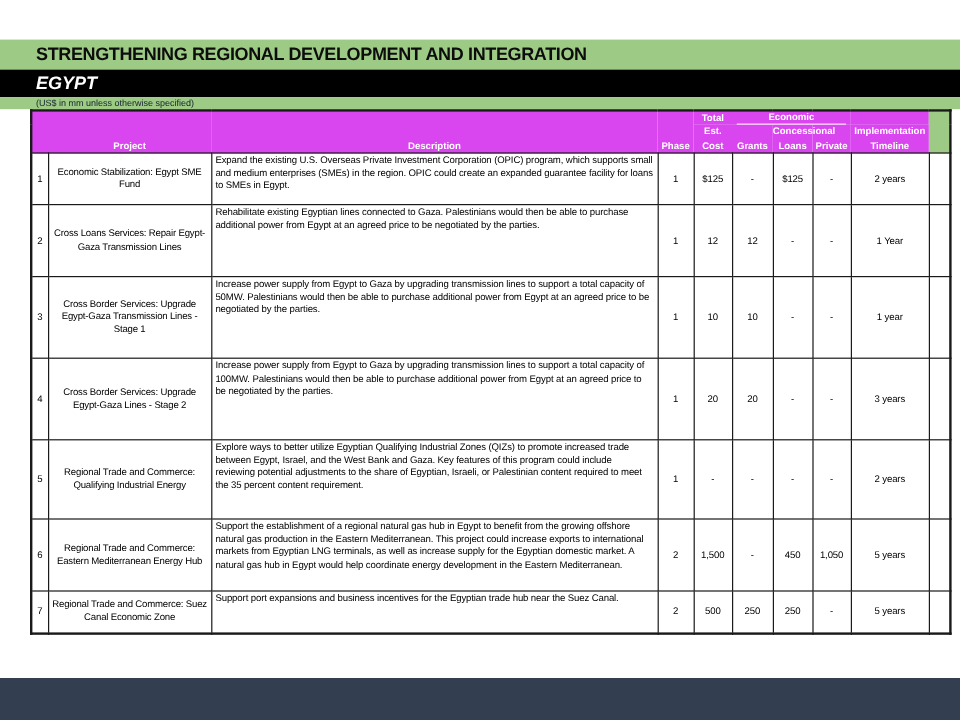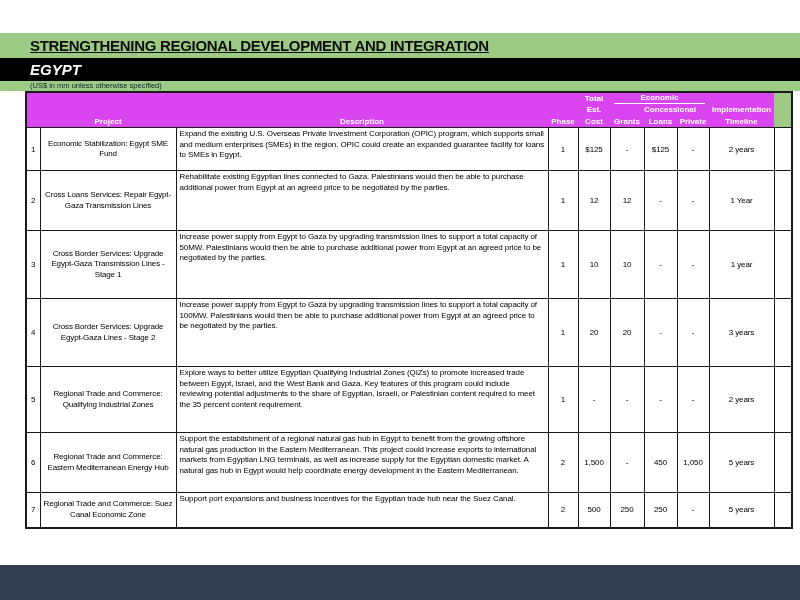--- a/index.html
+++ b/index.html
@@ -2,21 +2,21 @@
 <html><head>
 <meta charset="utf-8">
 <style>
   html,body{margin:0;padding:0;}
   body{
     width:800px;height:600px;background:#ffffff;position:relative;
     font-family:"Liberation Sans",sans-serif;color:#000;overflow:hidden;
   }
   .band{position:absolute;left:0;width:800px;display:flex;align-items:center;}
   .band-title{top:33px;height:25px;background:#9DCA85;}
-  .band-title .t{font-weight:bold;font-size:15px;letter-spacing:-0.3px;color:#0d0d0d;padding-left:30px;white-space:nowrap;text-decoration:underline;}
+  .band-title .t{font-weight:bold;font-size:15px;letter-spacing:-0.3px;color:#0d0d0d;padding-left:30px;white-space:nowrap;}
   .band-country{top:58px;height:23px;background:#000000;}
   .band-country .t{font-weight:bold;font-style:italic;font-size:15px;color:#ffffff;padding-left:30px;}
   .band-note{top:81px;height:10px;background:#9DCA85;}
   .band-note .t{font-size:7.5px;color:#15202e;padding-left:30px;line-height:10px;}
   .band-footer{top:565px;height:35px;background:#333F50;}
 
   table.projects{
     position:absolute;left:25px;top:91px;width:766px;
     border-collapse:collapse;table-layout:fixed;
     border:2px solid #1a1a1a;
@@ -147,21 +147,21 @@
       <td class="val">1</td>
       <td class="val">20</td>
       <td class="val">20</td>
       <td class="val">-</td>
       <td class="val">-</td>
       <td class="val">3 years</td>
       <td></td>
     </tr>
     <tr>
       <td class="num">5</td>
-      <td class="proj">Regional Trade and Commerce: Qualifying Industrial Zones</td>
+      <td class="proj">Regional Trade and Commerce: Qualifying Industrial Energy</td>
       <td class="desc">Explore ways to better utilize Egyptian Qualifying Industrial Zones (QIZs) to promote increased trade between Egypt, Israel, and the West Bank and Gaza. Key features of this program could include reviewing potential adjustments to the share of Egyptian, Israeli, or Palestinian content required to meet the 35 percent content requirement.</td>
       <td class="val">1</td>
       <td class="val">-</td>
       <td class="val">-</td>
       <td class="val">-</td>
       <td class="val">-</td>
       <td class="val">2 years</td>
       <td></td>
     </tr>
     <tr>

